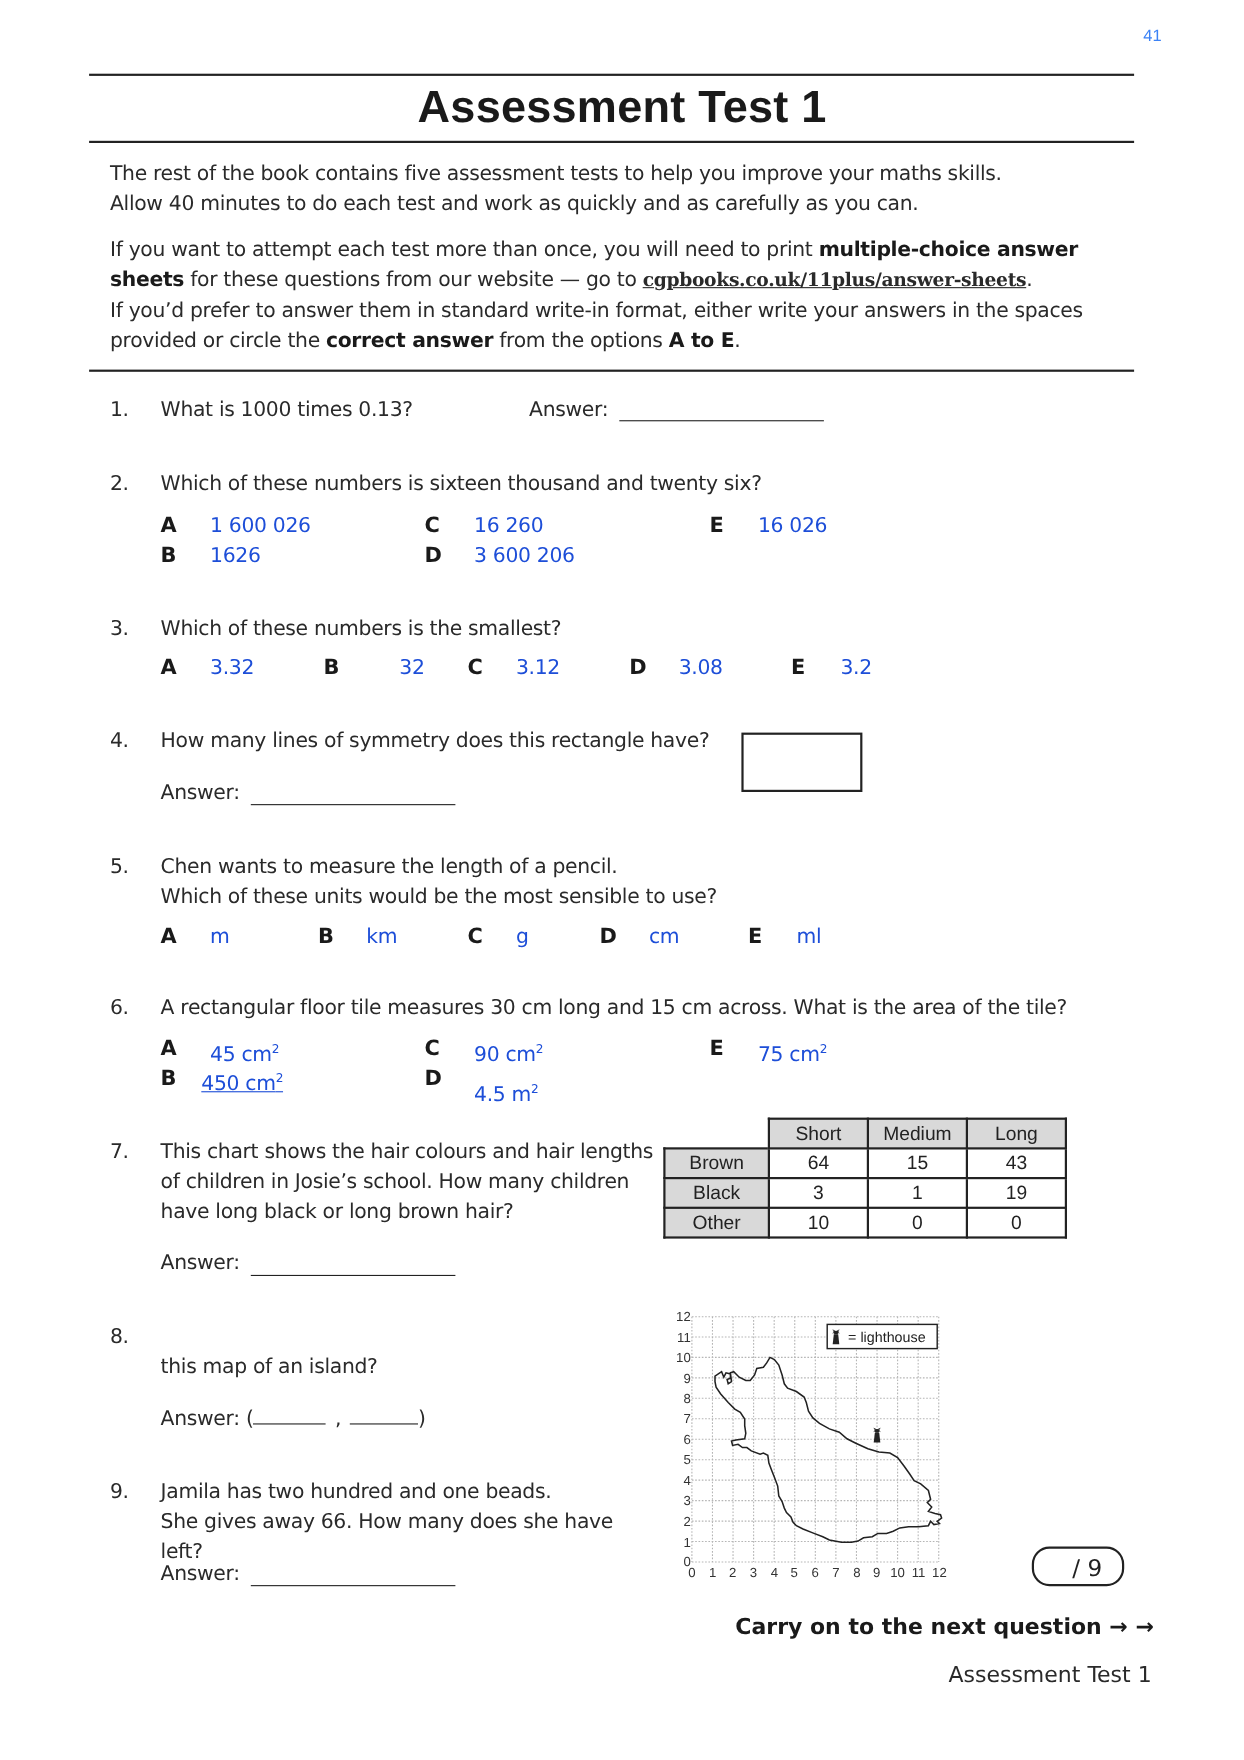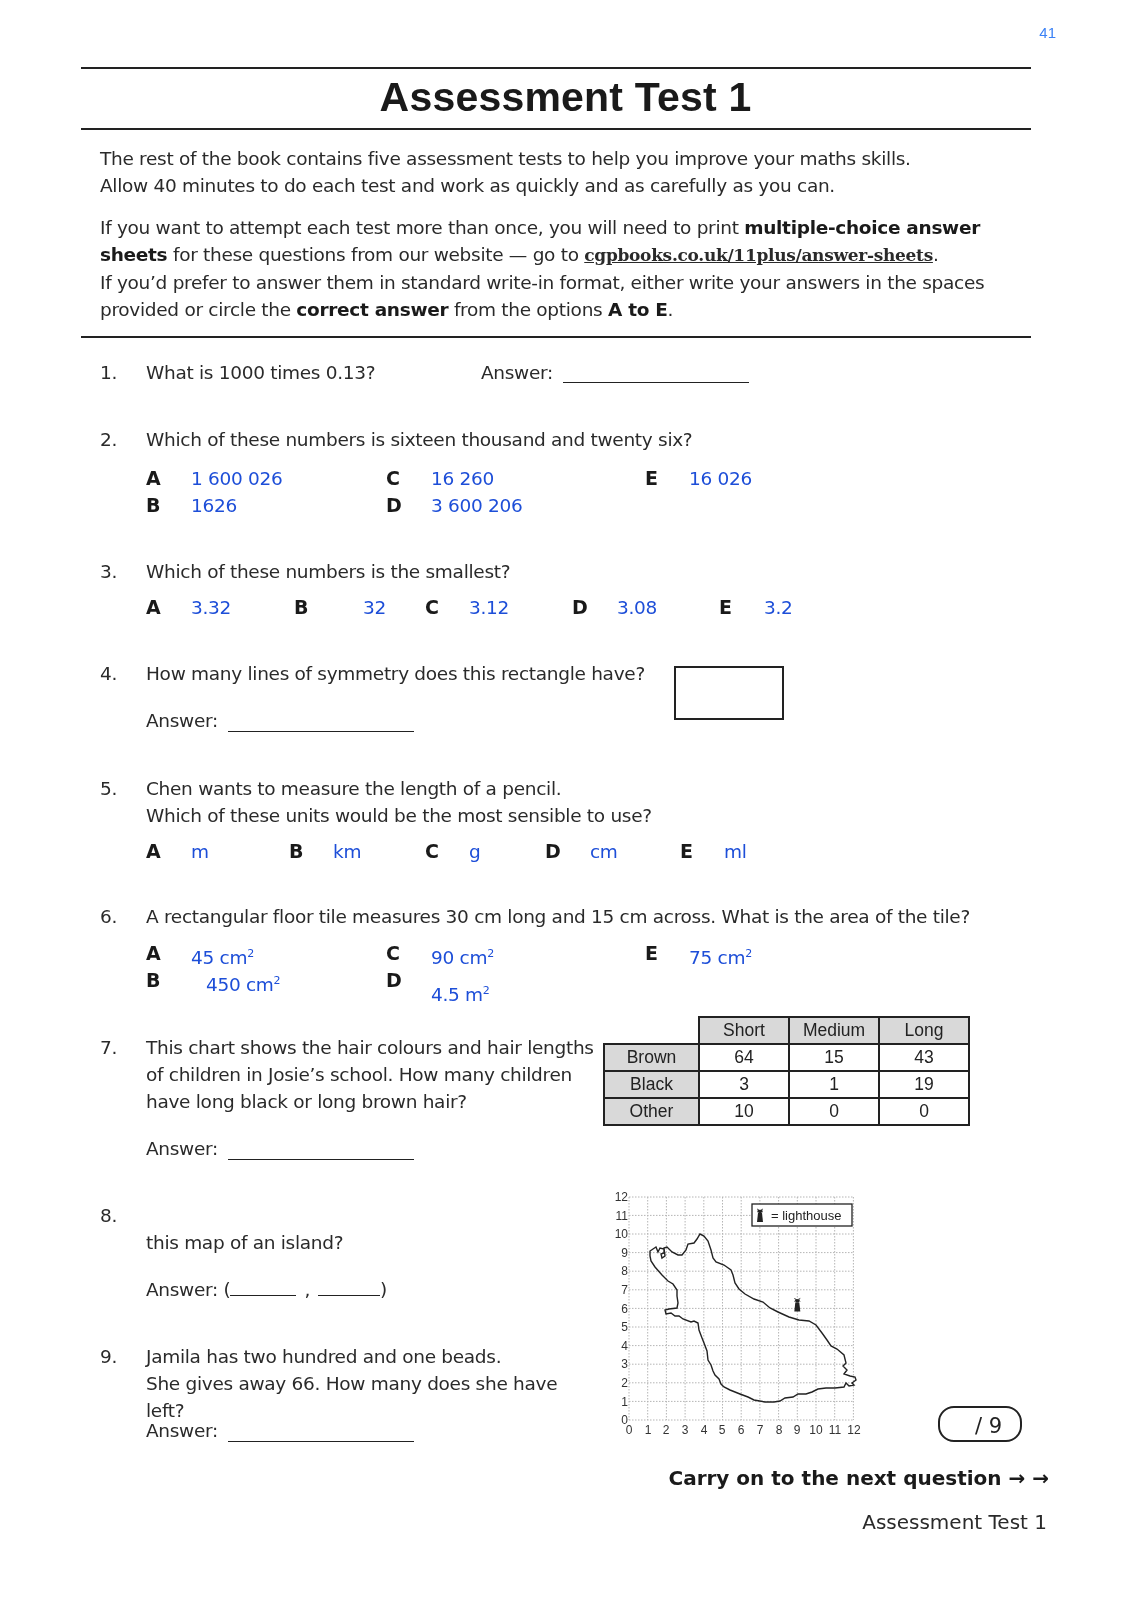--- a/index.html
+++ b/index.html
@@ -148,21 +148,21 @@
 
 <div class="abs q" style="left:0; top:903px; width:1131px; height:100px;">
   <span class="qnum">6.</span>
   <span class="qtext">A rectangular floor tile measures 30 cm long and 15 cm across.  What is the area of the tile?</span>
   <div>
       <span class="opt-letter" style="left:146px; top:37px;">A</span>
       <span class="opt-val" style="left:191px; top:37px;"><span>45 cm</span><sup>2</sup></span>
     </div>
   <div>
       <span class="opt-letter" style="left:146px; top:64px;">B</span>
-      <span class="opt-val" style="left:206px; top:64px;"><span>450 cm</span><sup>2</sup></span>
+      <span class="opt-val" style="left:183px; top:64px;text-decoration:underline;"><span>450 cm</span><sup>2</sup></span>
     </div>
   <div>
       <span class="opt-letter" style="left:386px; top:37px;">C</span>
       <span class="opt-val" style="left:431px; top:37px;"><span>90 cm</span><sup>2</sup></span>
     </div>
   <div>
       <span class="opt-letter" style="left:386px; top:64px;">D</span>
       <span class="opt-val" style="left:431px; top:64px;margin-top:10px;"><span>4.5 m</span><sup>2</sup></span>
     </div>
   <div>

